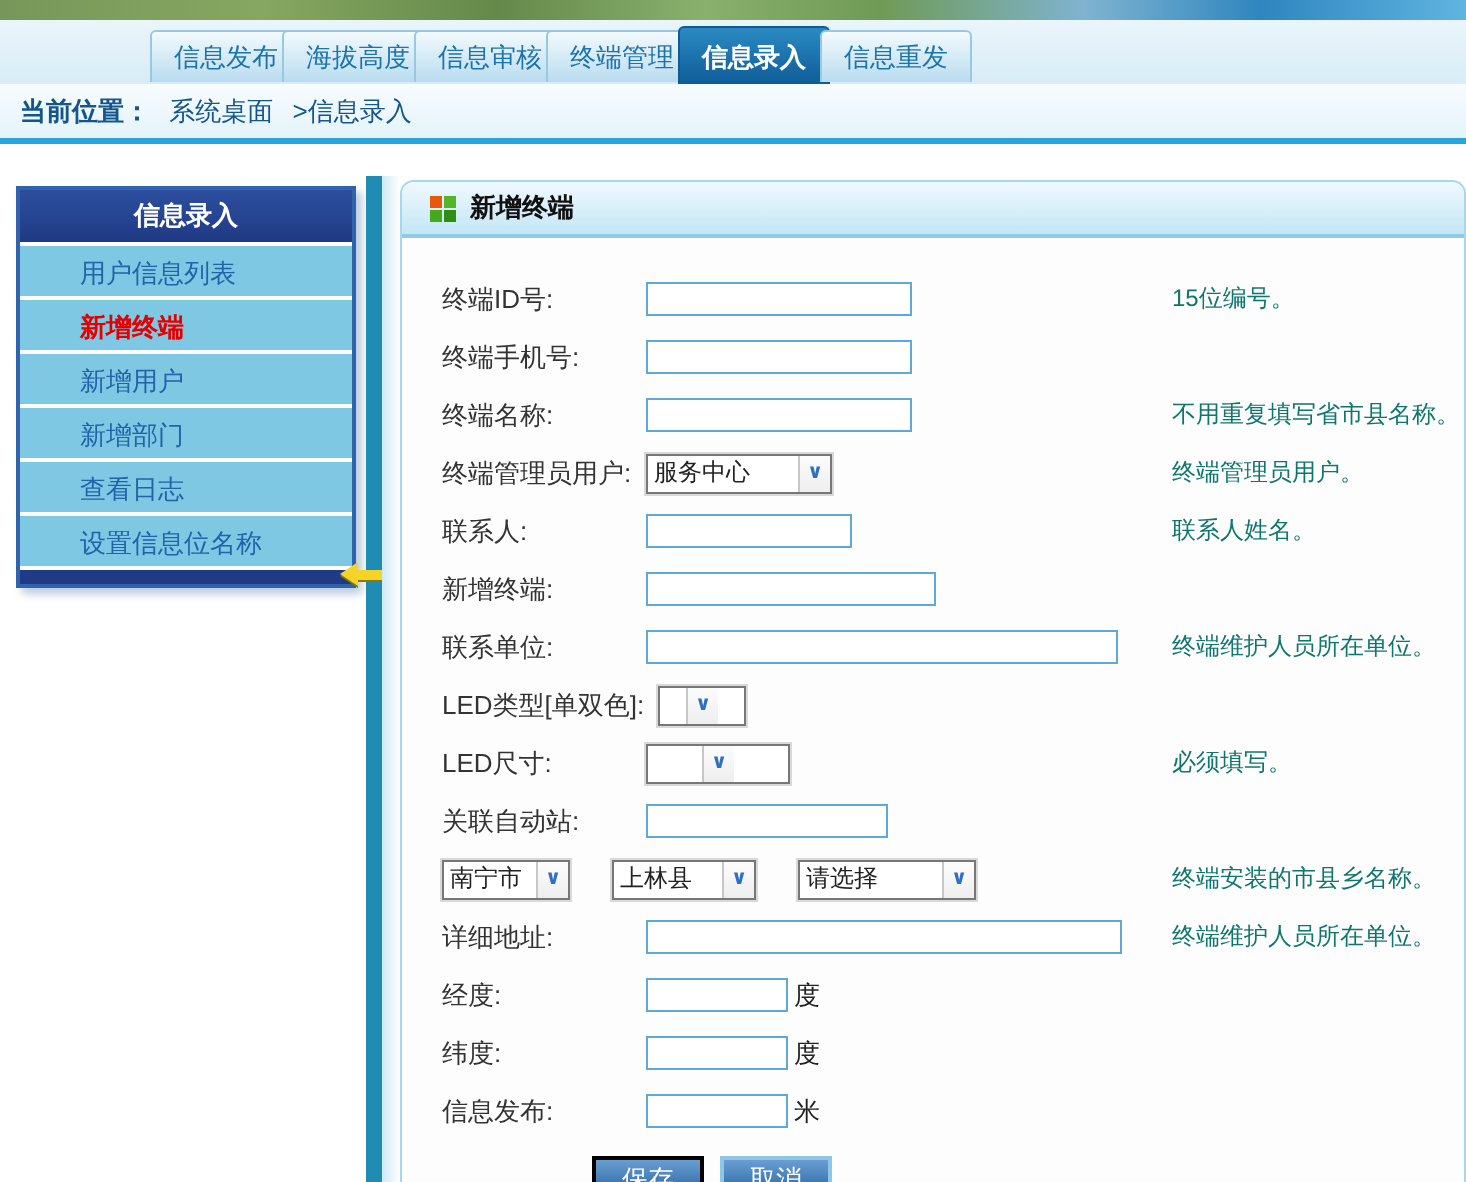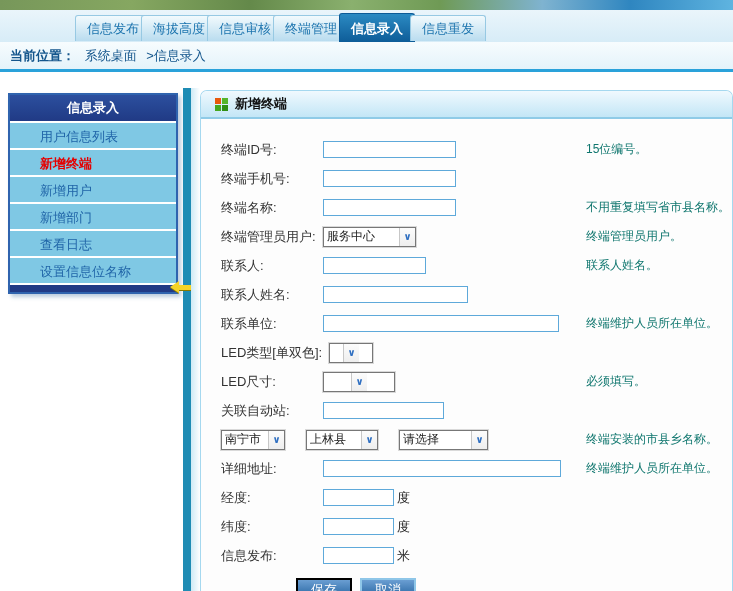--- a/index.html
+++ b/index.html
@@ -166,21 +166,21 @@
       <span class="hint">终端管理员用户。</span>
     </div>
 
     <div class="row">
       <span class="flabel">联系人:</span>
       <input type="text" style="width: 103px;">
       <span class="hint">联系人姓名。</span>
     </div>
 
     <div class="row">
-      <span class="flabel">联系人姓名:</span>
+      <span class="flabel">新增终端:</span>
       <input type="text" style="width: 145px;">
     </div>
 
     <div class="row">
       <span class="flabel">联系单位:</span>
       <input type="text" style="width: 236px;">
       <span class="hint">终端维护人员所在单位。</span>
     </div>
 
     <div class="row">

